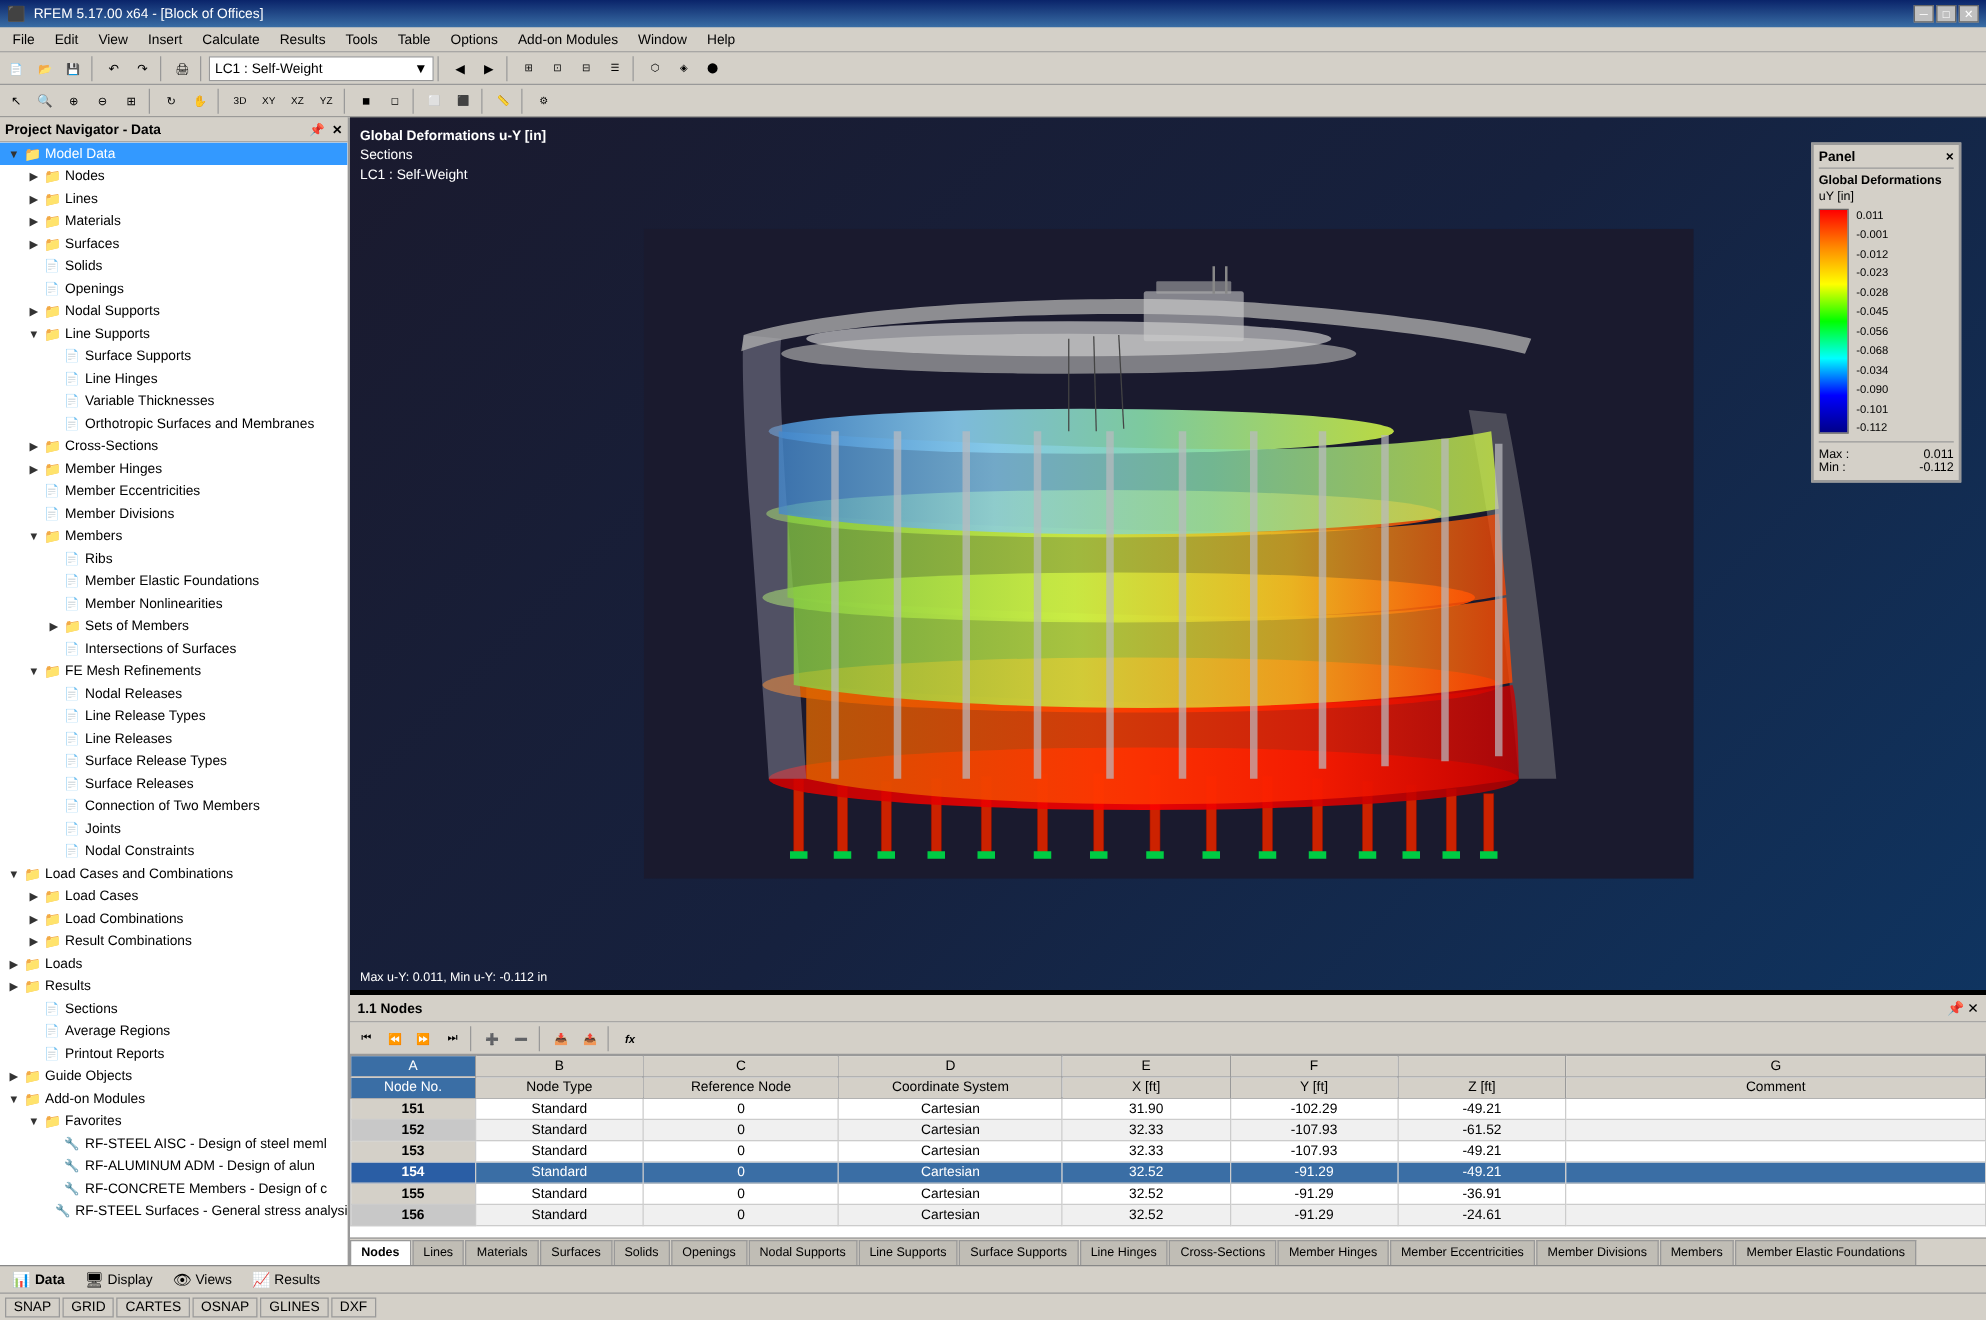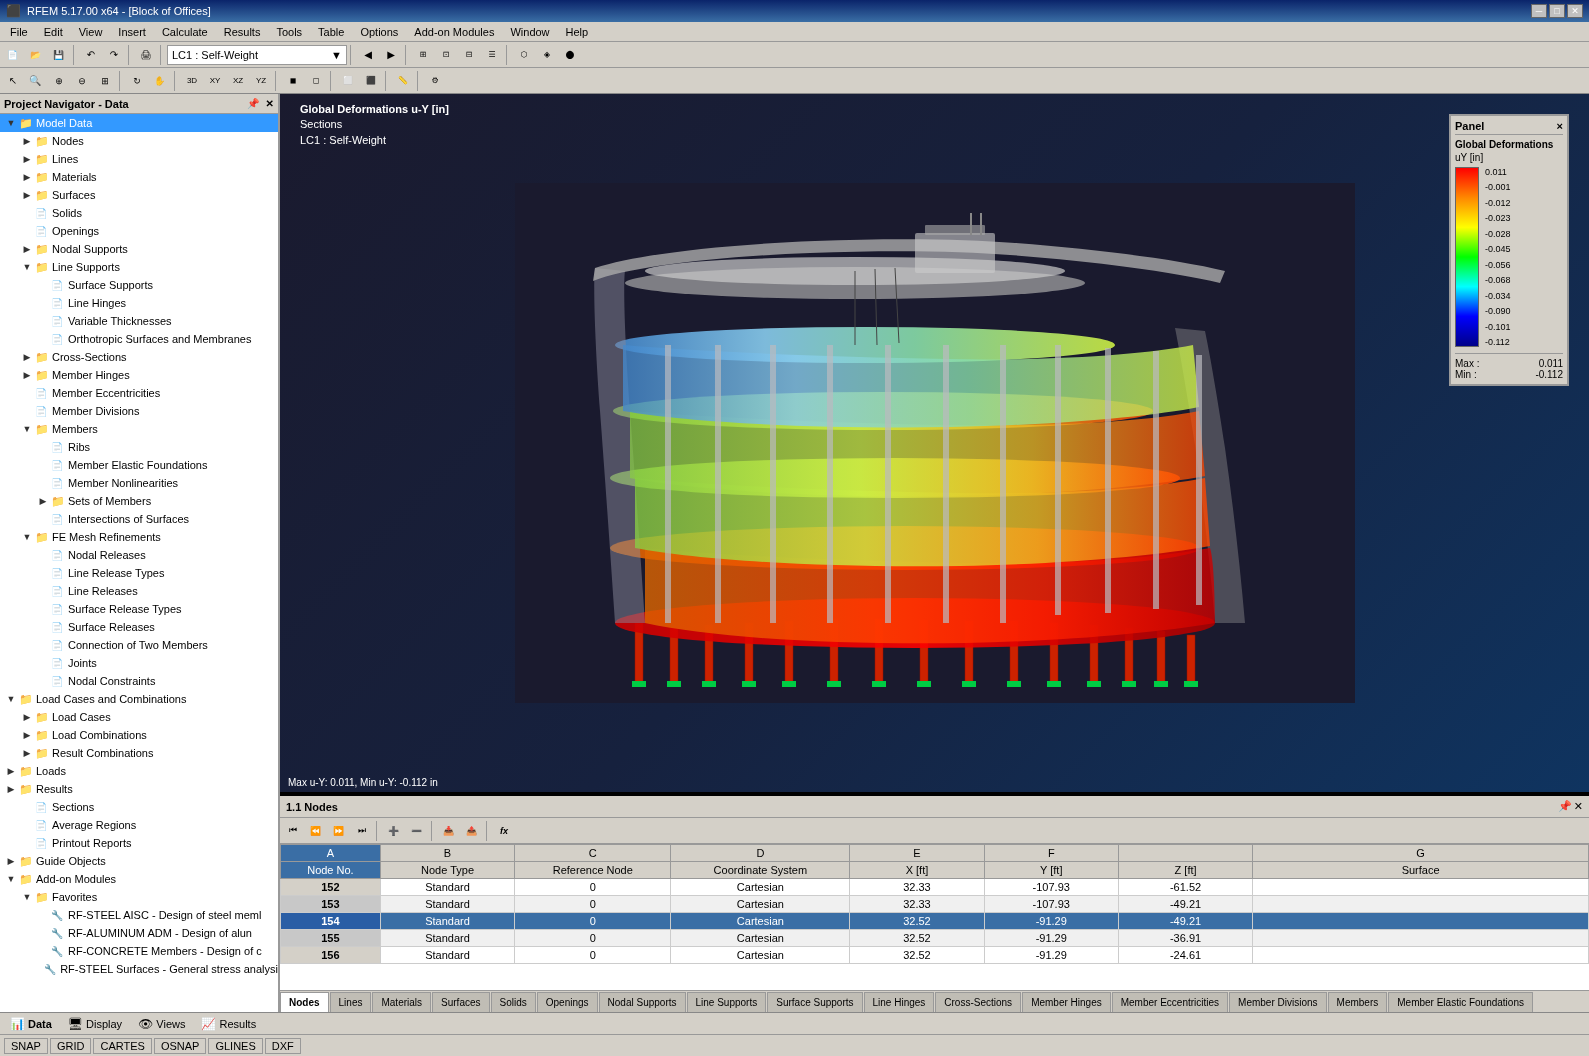--- a/index.html
+++ b/index.html
@@ -48,21 +48,21 @@
     #building-canvas { position: absolute; inset: 0; display: flex; align-items: center; justify-content: center; }
     
     
     #legend-panel { position: absolute; right: 20px; top: 20px; width: 120px; background: #d4d0c8; border: 2px solid #999; padding: 4px; }
     #legend-title { font-size: 11px; font-weight: bold; border-bottom: 1px solid #999; padding-bottom: 2px; margin-bottom: 4px; display: flex; justify-content: space-between; align-items: center; }
     .legend-gradient { width: 24px; height: 180px; background: linear-gradient(to bottom, #ff0000, #ff8800, #ffff00, #00ff00, #00ffff, #0000ff, #000088); border: 1px solid #666; float: left; margin-right: 6px; }
     .legend-values { float: left; display: flex; flex-direction: column; justify-content: space-between; height: 180px; font-size: 9px; }
     .legend-footer { clear: both; margin-top: 6px; font-size: 10px; border-top: 1px solid #999; padding-top: 4px; }
     
     
-    #viewport-info { position: absolute; left: 20px; top: 8px; color: white; font-size: 11px; line-height: 1.4; }
+    #viewport-info { position: absolute; left: 8px; top: 8px; color: white; font-size: 11px; line-height: 1.4; }
     #viewport-status { position: absolute; left: 8px; bottom: 4px; color: white; font-size: 10px; }
     
     
     #bottom-area { height: 220px; background: white; border-top: 4px solid #000000; display: flex; flex-direction: column; }
     #table-header { height: 22px; background: #d4d0c8; border-bottom: 1px solid #999; display: flex; align-items: center; justify-content: space-between; padding: 0 6px; font-size: 11px; }
     #table-toolbar { height: 26px; background: #d4d0c8; border-bottom: 1px solid #999; display: flex; align-items: center; padding: 0 2px; gap: 1px; }
     
     #data-table { flex: 1; overflow: auto; }
     table { border-collapse: collapse; width: 100%; font-size: 11px; }
     th { background: #d4d0c8; border: 1px solid #999; padding: 2px 6px; text-align: center; font-weight: normal; position: sticky; top: 0; z-index: 1; min-width: 60px; }
@@ -713,24 +713,34 @@
               <th class="col-g">G</th>
             </tr>
             <tr>
               <th class="col-a">Node No.</th>
               <th class="col-b">Node Type</th>
               <th class="col-c">Reference Node</th>
               <th class="col-d">Coordinate System</th>
               <th class="col-e">X [ft]</th>
               <th class="col-f">Y [ft]</th>
               <th>Z [ft]</th>
-              <th class="col-g">Surface</th>
+              <th class="col-g">Comment</th>
             </tr>
           </thead>
           <tbody id="table-body">
+          <tr>
+                <td>151</td>
+                <td>Standard</td>
+                <td>0</td>
+                <td>Cartesian</td>
+                <td>31.90</td>
+                <td>-102.29</td>
+                <td>-49.21</td>
+                <td style="min-width: 200px;"></td>
+              </tr>
               <tr>
                 <td>152</td>
                 <td>Standard</td>
                 <td>0</td>
                 <td>Cartesian</td>
                 <td>32.33</td>
                 <td>-107.93</td>
                 <td>-61.52</td>
                 <td style="min-width: 200px;"></td>
               </tr>

